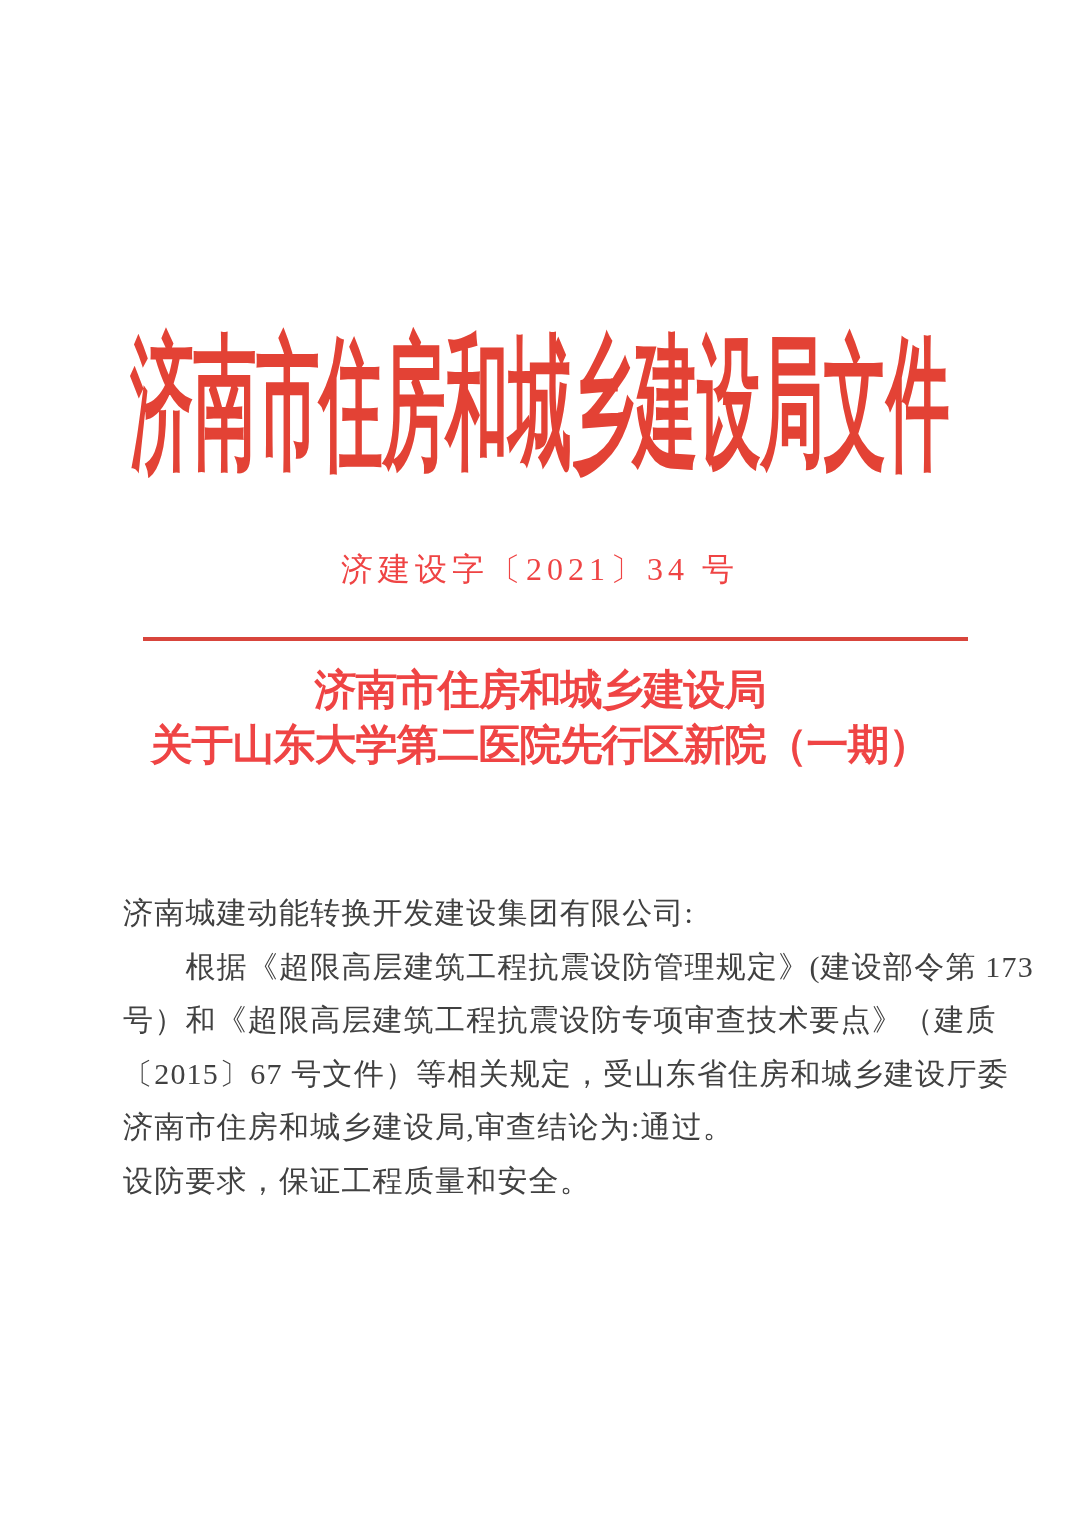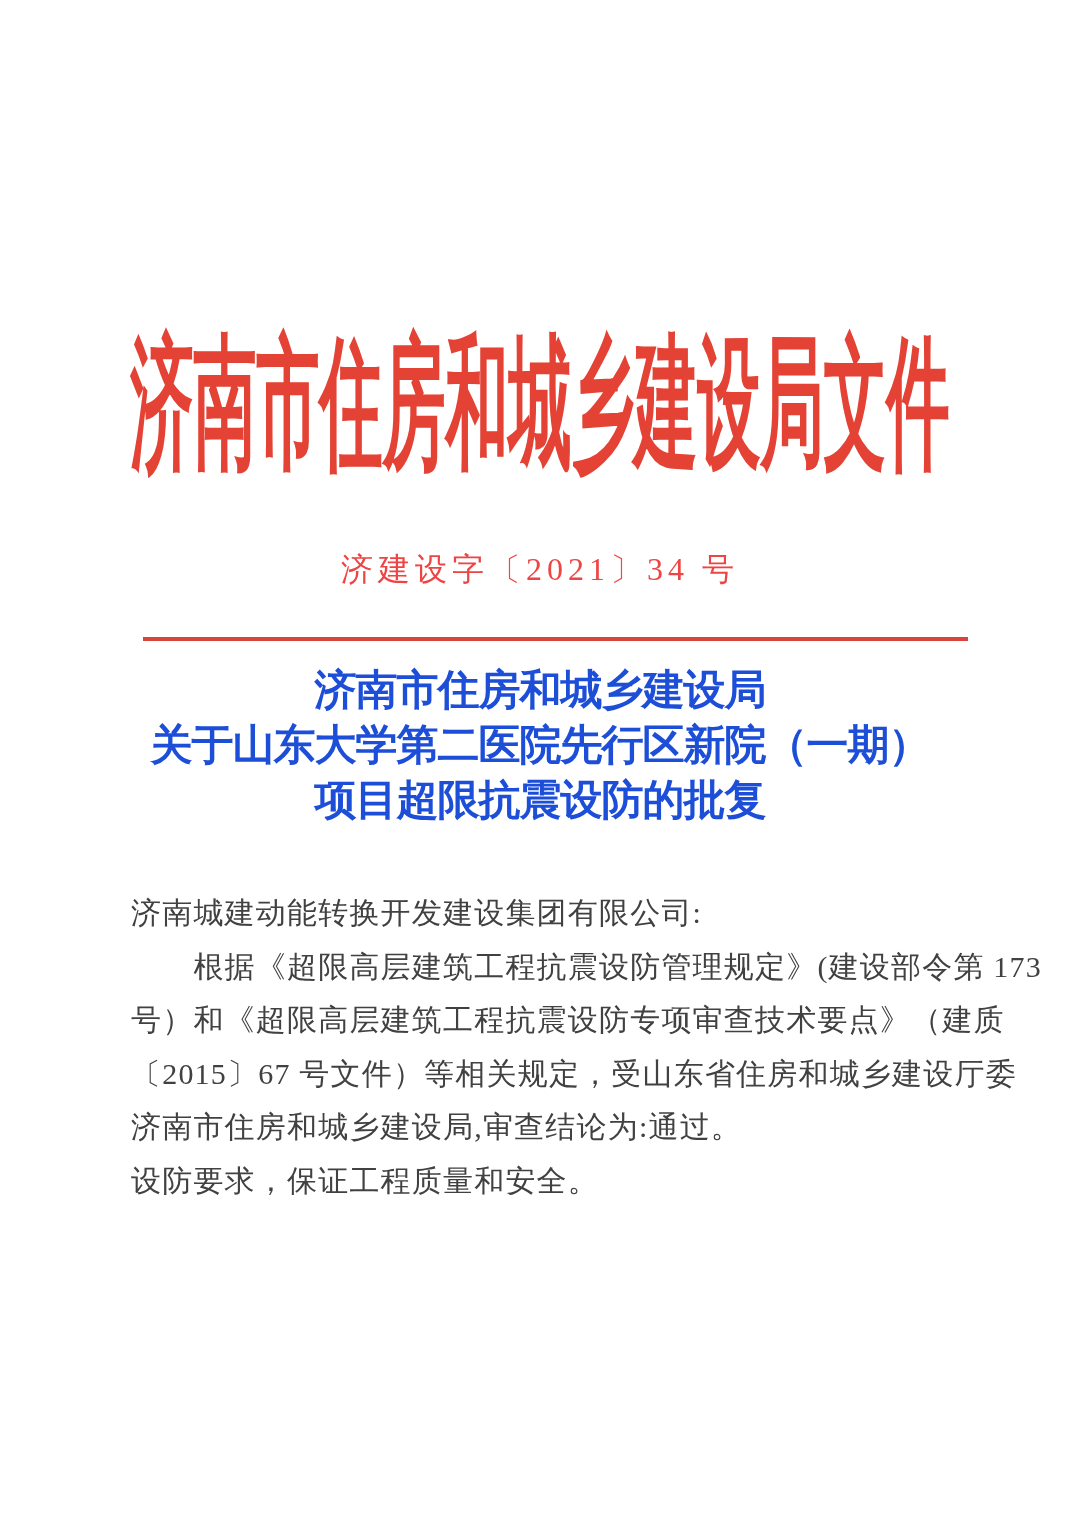--- a/index.html
+++ b/index.html
@@ -56,35 +56,34 @@
   .doc-title {
     position: absolute;
     top: 663px;
     left: 0;
     width: 1080px;
     text-align: center;
     font-size: 42px;
     line-height: 55px;
     font-weight: 700;
     letter-spacing: -1px;
-    color: #1d4ed8;
+    color: #ef4444;
     white-space: nowrap;
   }
   
   .body-text {
     position: absolute;
     top: 886px;
     left: 123px;
     width: 836px;
     font-size: 30px;
     line-height: 53.5px;
     letter-spacing: 1.2px;
     color: #414141;
     white-space: nowrap;
-    margin-left: 8px;
   }
   .body-line {
     height: 53.5px;
   }
   
   .page-number {
     position: absolute;
     top: 1416px;
     left: 880px;
     width: 90px;
@@ -105,21 +104,20 @@
 
   <div class="banner">济南市住房和城乡建设局文件</div>
 
   <div class="doc-number">济建设字〔2021〕34 号</div>
 
   <div class="red-rule"></div>
 
   <div class="doc-title">
     <div>济南市住房和城乡建设局</div>
     <div>关于山东大学第二医院先行区新院（一期）</div>
-    <div>项目超限抗震设防的批复</div>
   </div>
 
   <div class="body-text">
     <div class="body-line">济南城建动能转换开发建设集团有限公司:</div>
     <div class="body-line">　　根据《超限高层建筑工程抗震设防管理规定》(建设部令第 173</div>
     <div class="body-line">号）和《超限高层建筑工程抗震设防专项审查技术要点》（建质</div>
     <div class="body-line">〔2015〕67 号文件）等相关规定，受山东省住房和城乡建设厅委</div>
     <div class="body-line">济南市住房和城乡建设局,审查结论为:通过。</div>
     <div class="body-line">设防要求，保证工程质量和安全。</div>
   </div>

